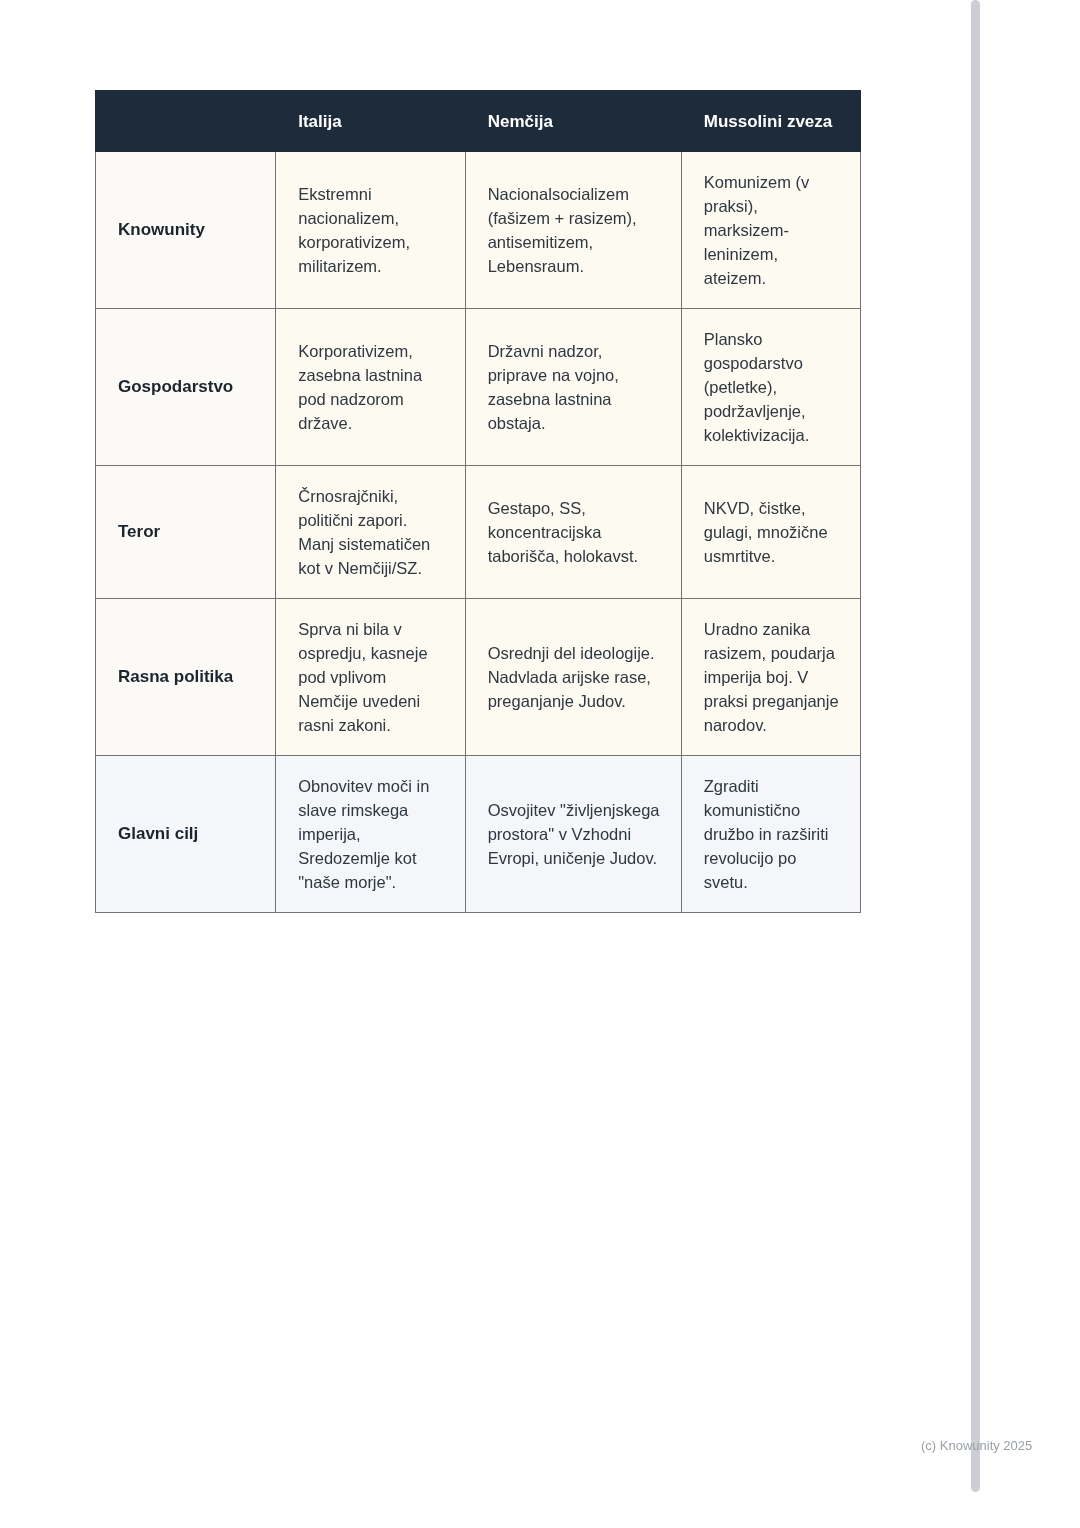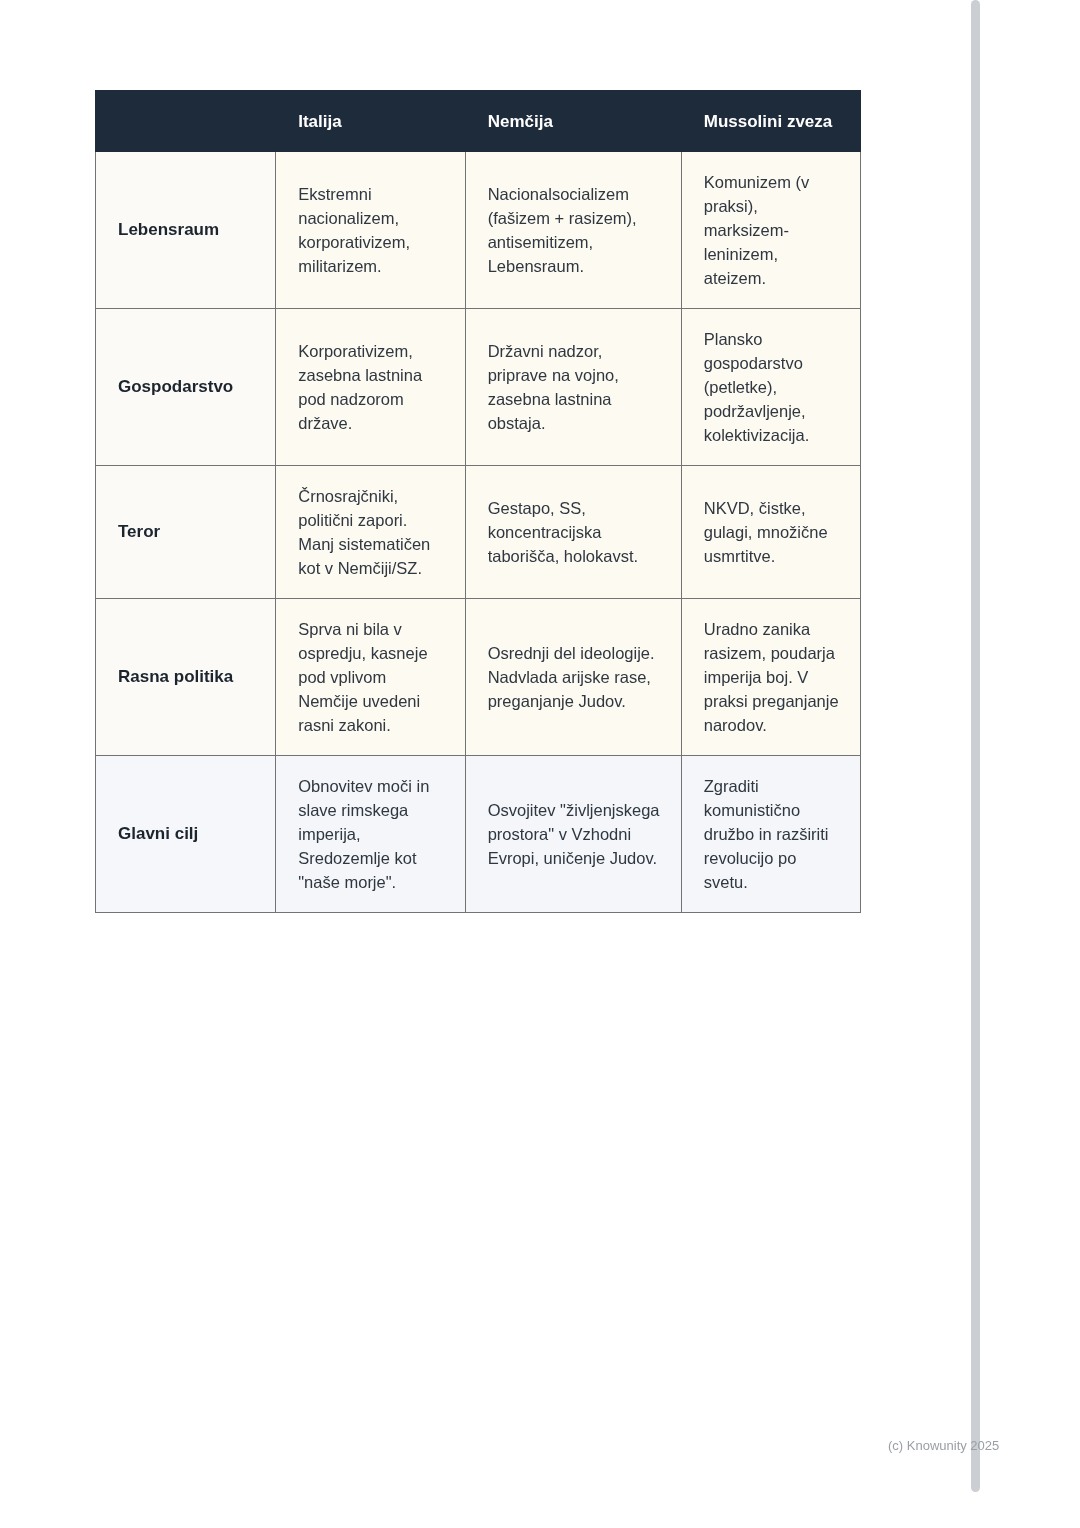--- a/index.html
+++ b/index.html
@@ -63,21 +63,21 @@
     left: 971px;
     top: 0px;
     width: 9px;
     height: 1492px;
     background: #cbcfd3;
     border-radius: 5px;
   }
   .watermark {
     position: absolute;
     top: 1438px;
-    left: 888px;
+    left: 921px;
     font-size: 13px;
     color: #9aa0a6;
     white-space: nowrap;
   }
 </style>
 </head>
 <body>
 
 <div class="page">
 
@@ -92,21 +92,21 @@
       <thead>
         <tr>
           <th></th>
           <th>Italija</th>
           <th>Nemčija</th>
           <th>Mussolini zveza</th>
         </tr>
       </thead>
       <tbody>
         <tr class="row-odd">
-          <td class="rowlabel">Lebensraum</td>
+          <td class="rowlabel">Knowunity</td>
           <td>Ekstremni nacionalizem, korporativizem, militarizem.</td>
           <td>Nacionalsocializem (fašizem + rasizem), antisemitizem, Lebensraum.</td>
           <td>Komunizem (v praksi), marksizem-leninizem, ateizem.</td>
         </tr>
         <tr class="row-odd">
           <td class="rowlabel">Gospodarstvo</td>
           <td>Korporativizem, zasebna lastnina pod nadzorom države.</td>
           <td>Državni nadzor, priprave na vojno, zasebna lastnina obstaja.</td>
           <td>Plansko gospodarstvo (petletke), podržavljenje, kolektivizacija.</td>
         </tr>

